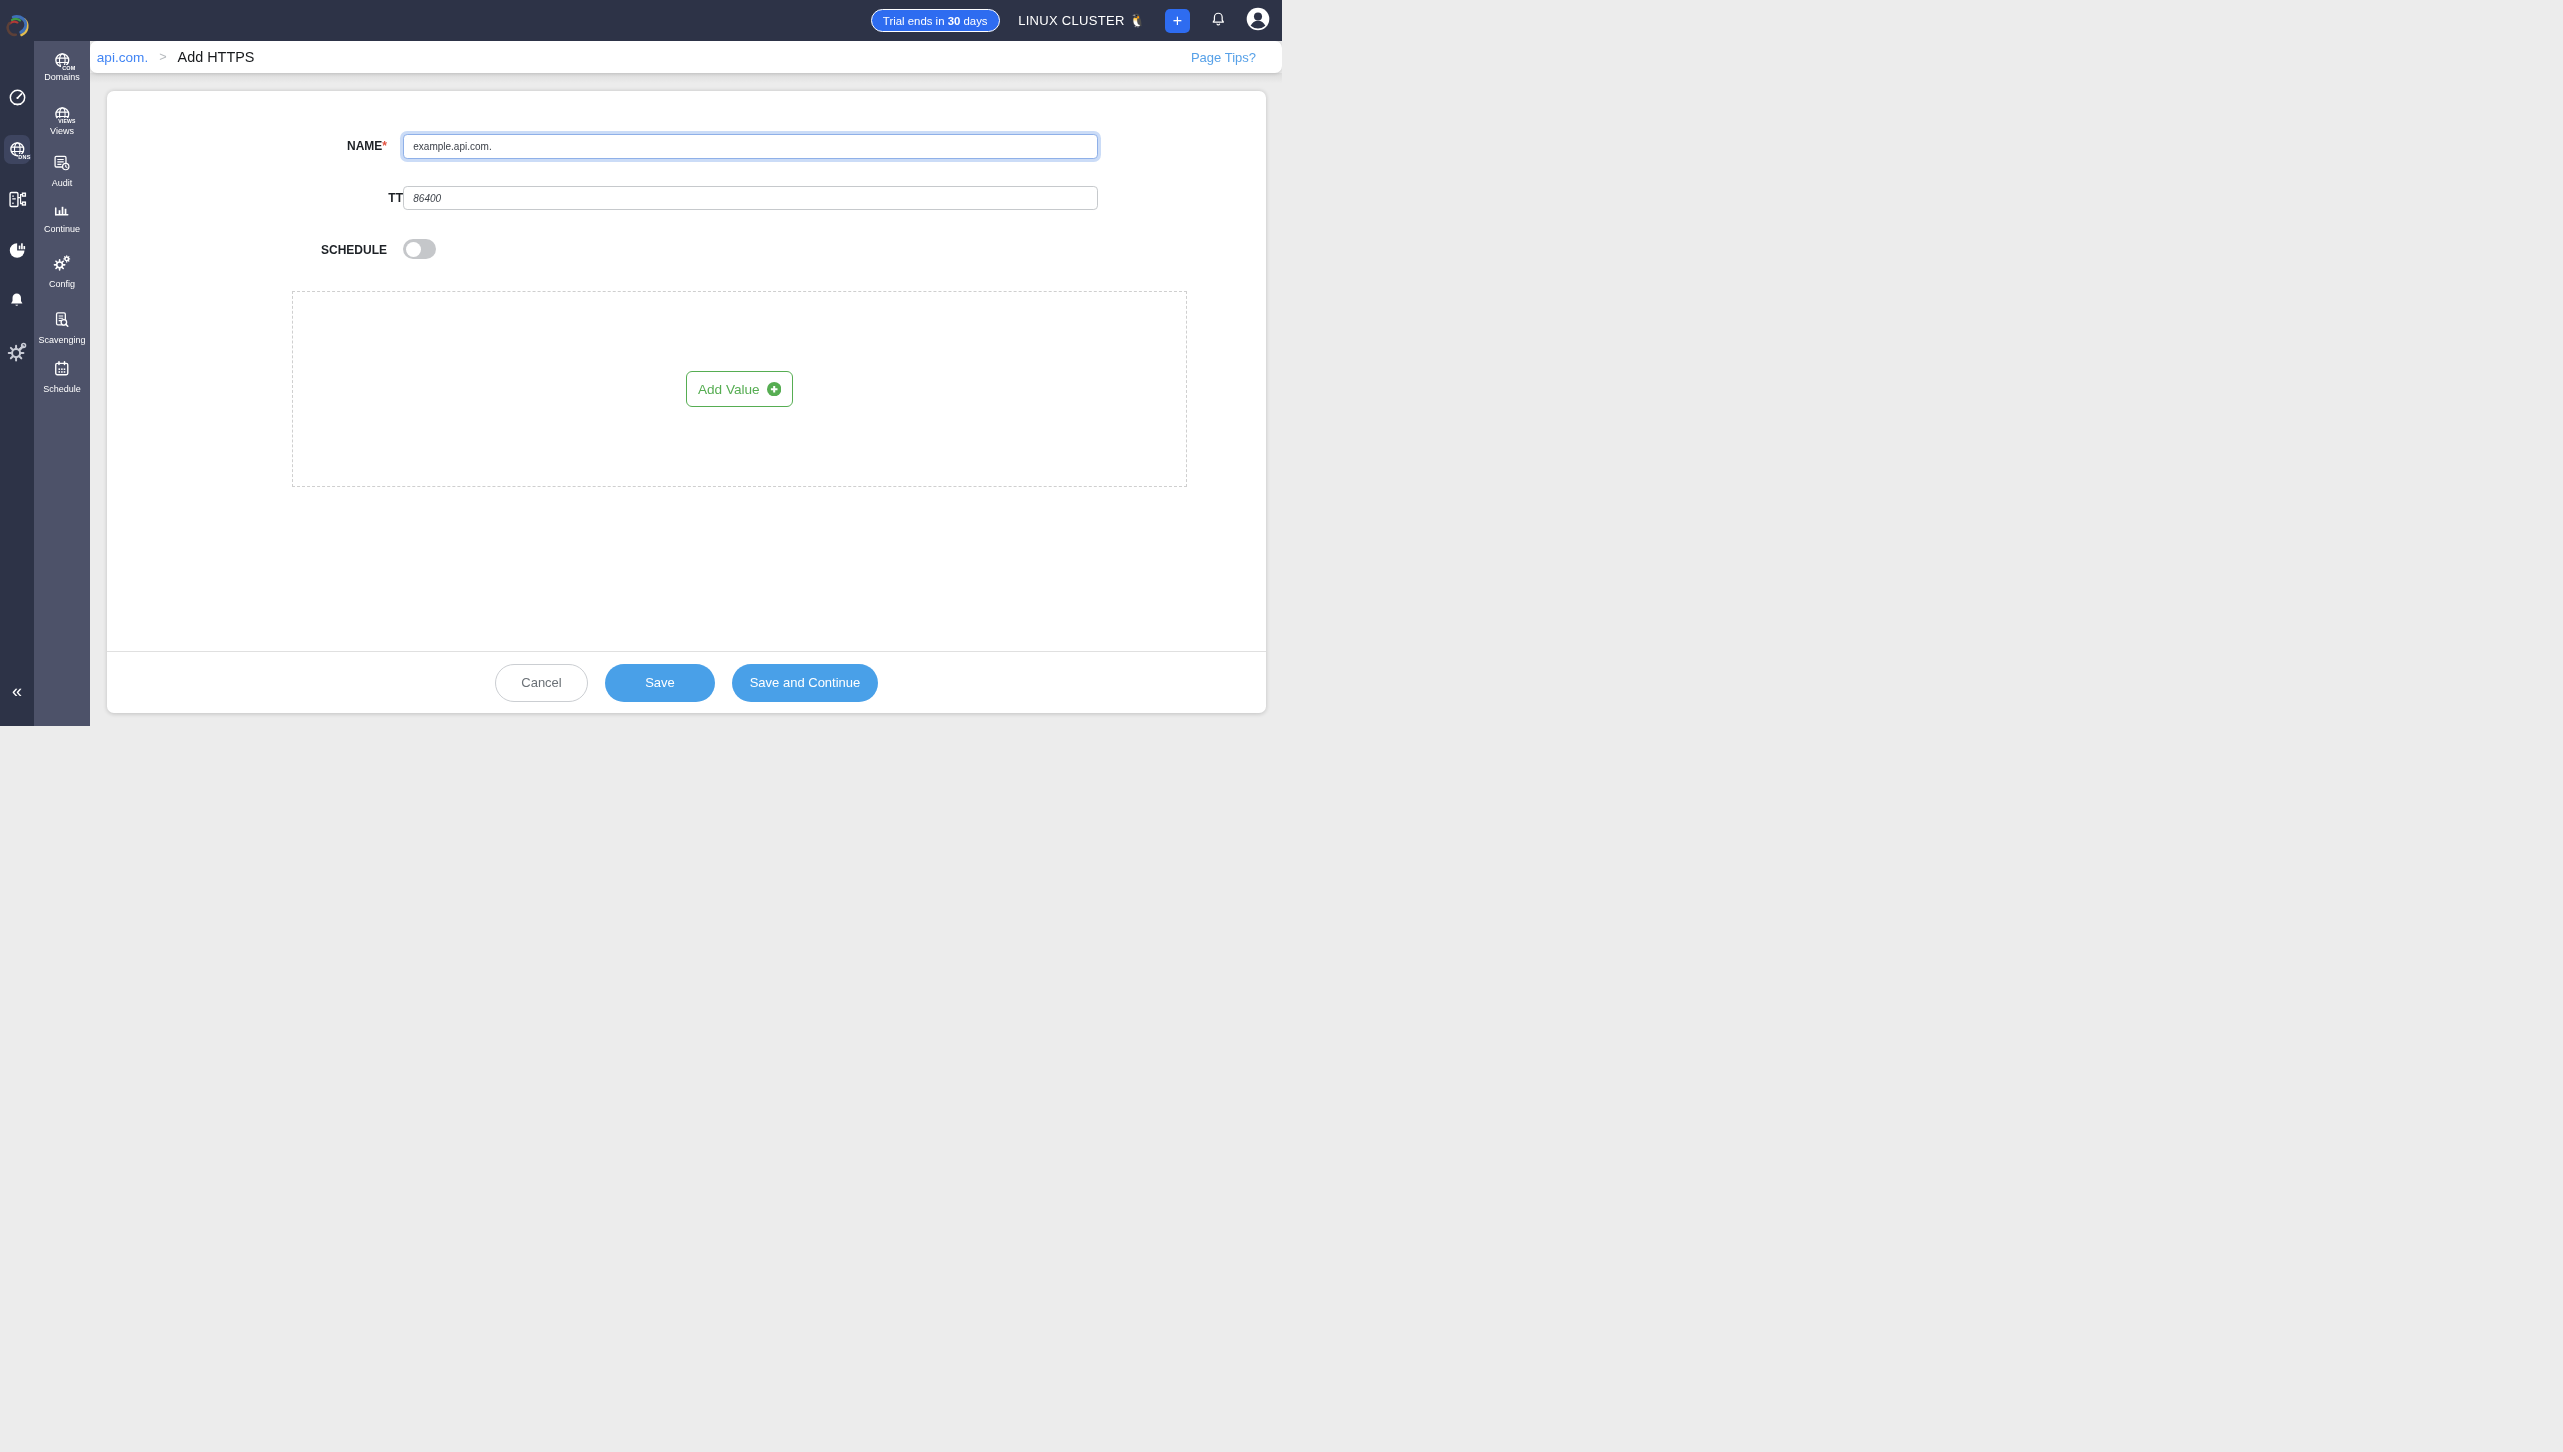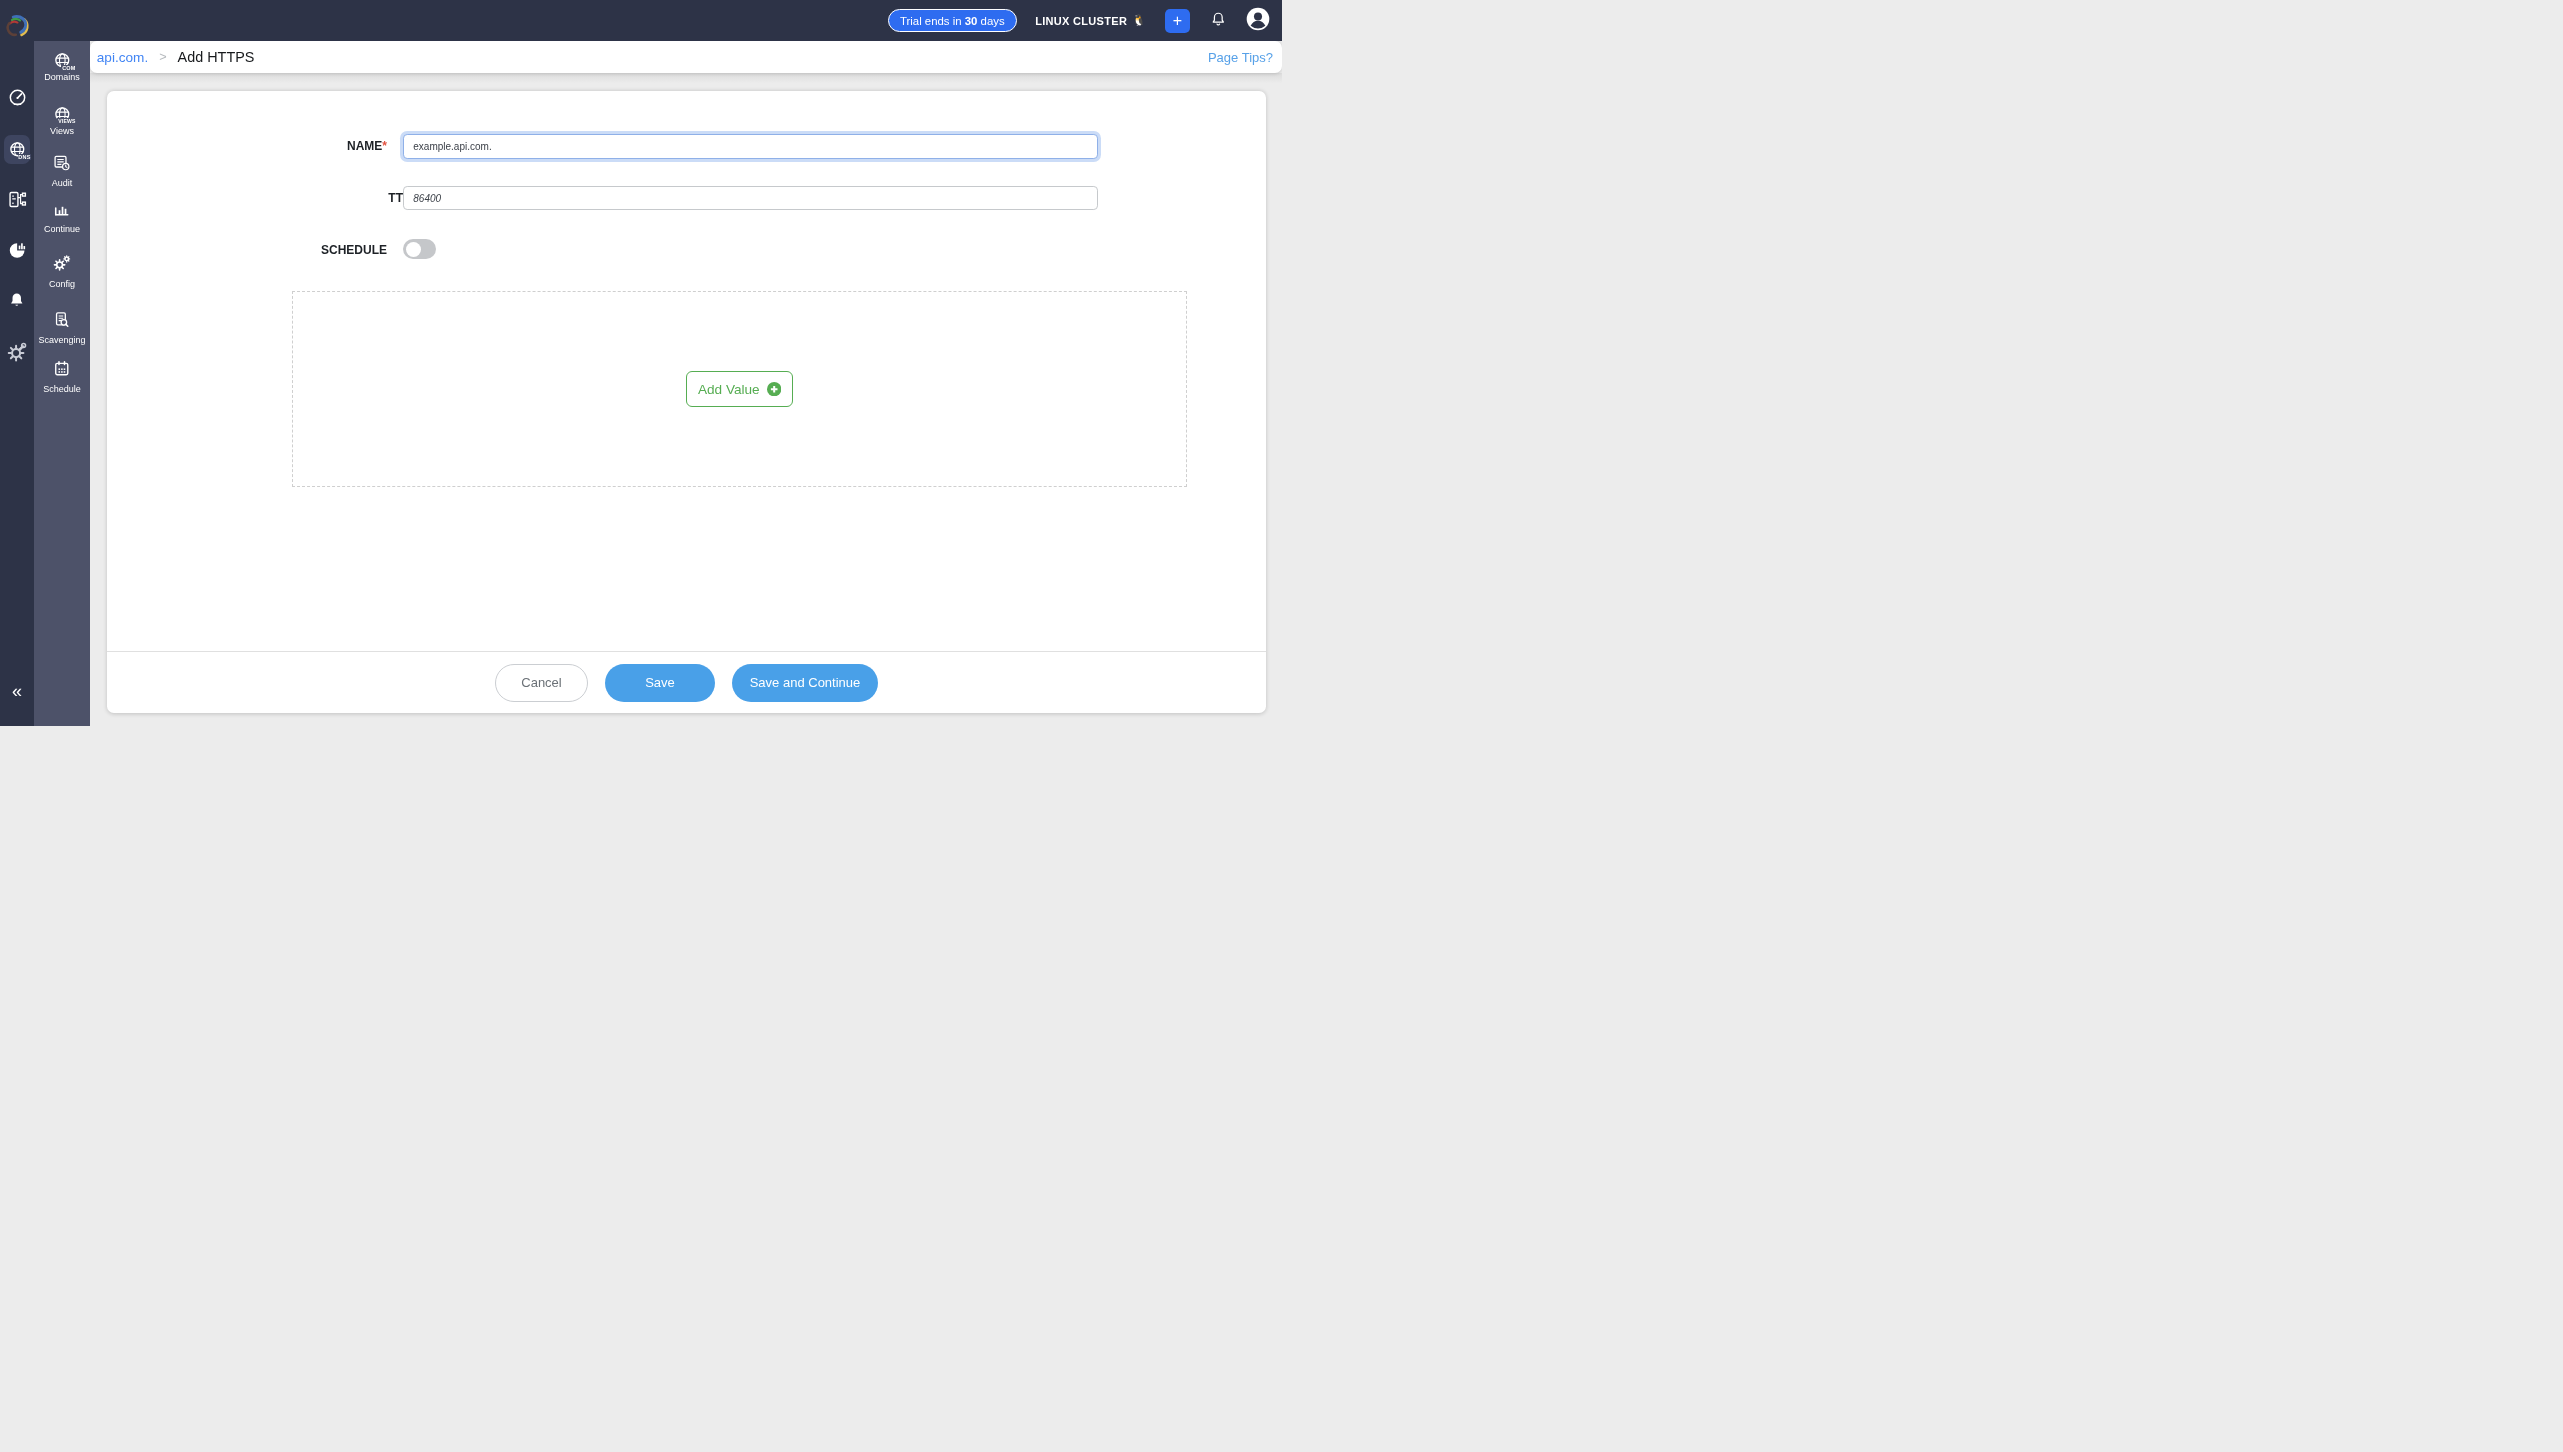--- a/index.html
+++ b/index.html
@@ -9,21 +9,21 @@
 
   
   .topbar { position:absolute; left:0; top:0; width:1282px; height:41px;
     background:#2d3347; z-index:5; }
   .topbar-right { position:absolute; right:12px; top:0; height:41px;
     display:flex; align-items:center; gap:18.6px; }
   .trial-badge { height:23px; display:flex; align-items:center; padding:0 11px;
     background:#2e6cf0; border:1.3px solid #ffffff; border-radius:12px;
     color:#fff; font-size:11.4px; white-space:pre; cursor:pointer; }
   .trial-badge b { font-weight:700; }
-  .cluster { color:#fff; font-size:11px; font-weight:700; letter-spacing:0.3px;
+  .cluster { color:#fff; font-size:13px; font-weight:400; letter-spacing:0.3px;
     display:flex; align-items:center; gap:5.1px; }
   .add-btn { width:25.4px; height:24px; border:none; border-radius:5.1px;
     background:#2e6cf0; color:#fff; font-size:16px; font-weight:300;
     line-height:22px; cursor:pointer; }
   .icon-btn { background:none; border:none; cursor:pointer; display:flex;
     align-items:center; }
 
   
   .rail { position:absolute; left:0; top:0; width:34px; height:726px;
     background:#2d3347; z-index:6; }
@@ -51,21 +51,21 @@
   .subnav-item .lbl { margin-top:2.5px; color:#fff; font-size:9px; }
 
   
   .main { position:absolute; left:90px; top:41px; width:1192px; height:686px; }
   .crumbbar { position:absolute; left:0; top:0; width:1192px; height:32px;
     background:#fff; box-shadow:0 0.8px 3.4px rgba(0,0,0,.14); z-index:3;
     display:flex; align-items:center;border-radius:7px; }
   .crumbbar .link { color:#4285f4; font-size:13.6px; margin-left:6.8px; cursor:pointer; }
   .crumbbar .sep { color:#b6babe; font-size:12.7px; margin:0 11px; }
   .crumbbar .current { color:#17191c; font-size:14.4px; font-weight:500; }
-  .page-tips { margin-left:auto; margin-right:9px; color:#57a1e8;
+  .page-tips { margin-left:auto; margin-right:26px; color:#57a1e8;
     font-size:13px; cursor:pointer; }
 
   .content { position:absolute; left:0; top:32px; width:1192px; height:653px;
     background:linear-gradient(#dcdcdc, #ececec 10.2px); }
   .card { position:absolute; left:17px; top:18px; width:1159px; height:622px;
     background:#fff; border-radius:6.8px; box-shadow:0 0.8px 4.2px rgba(0,0,0,.18); }
 
   .form-label { position:absolute; left:0; width:280px; text-align:right;
     font-size:12px; font-weight:700; color:#1d2126; }
   .req { color:#e25241; font-weight:700; }

